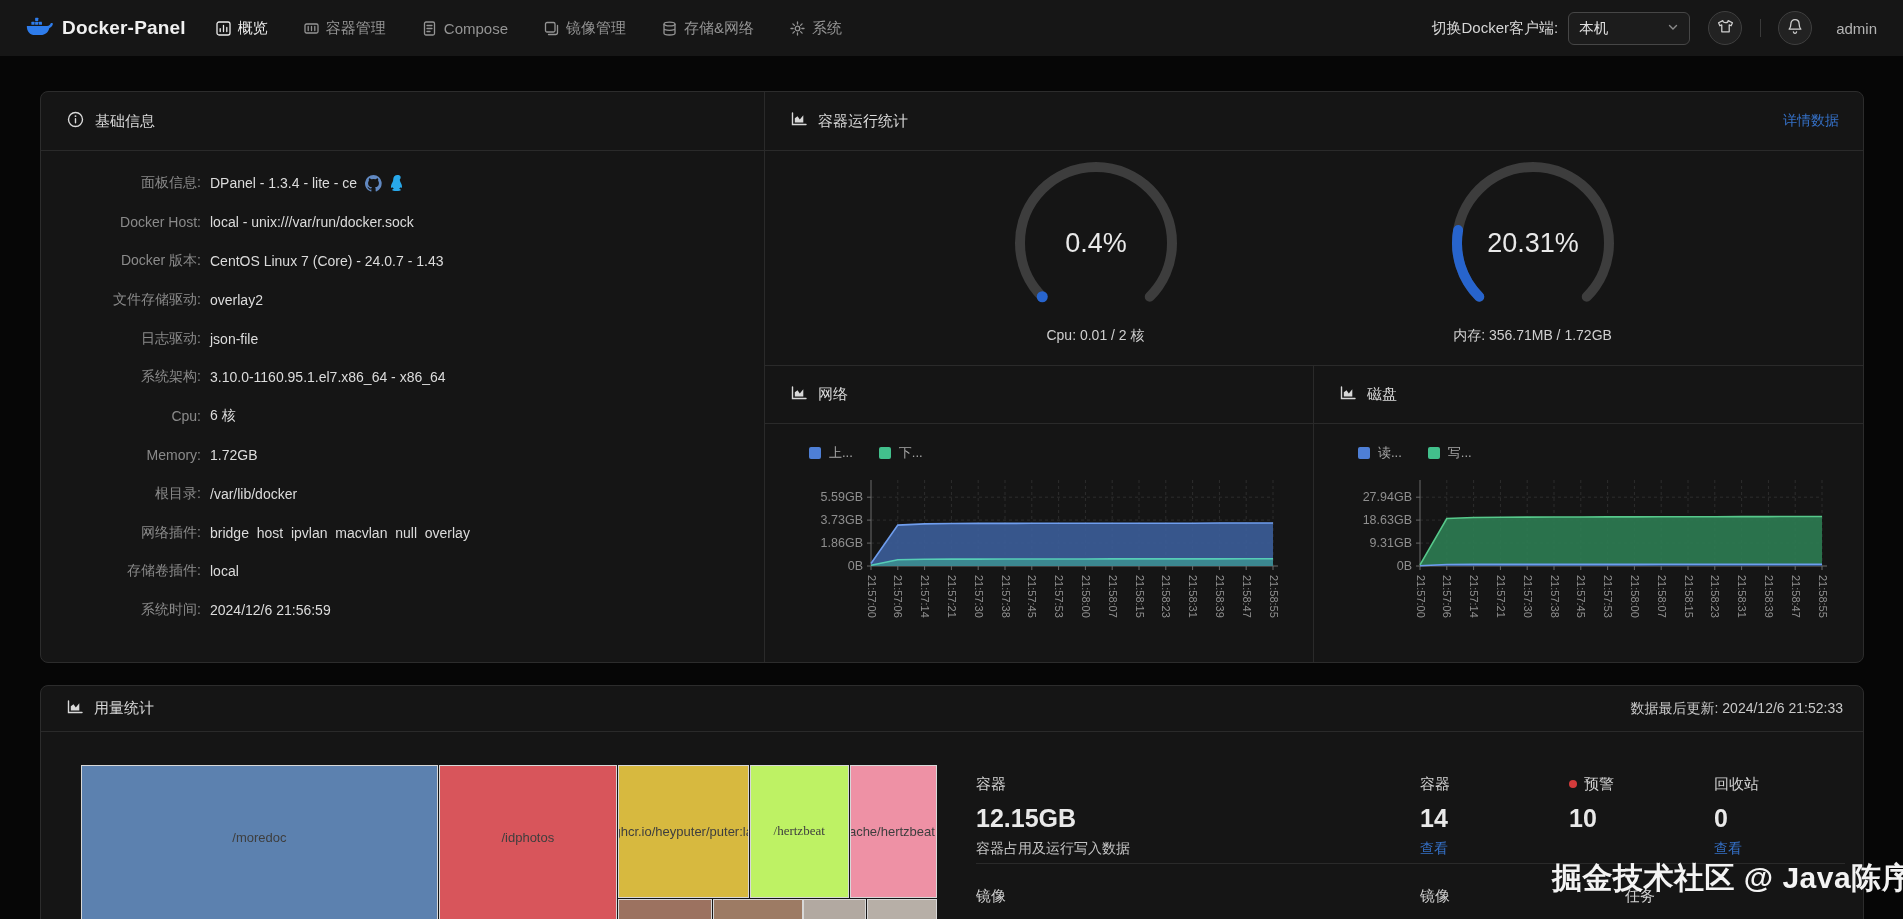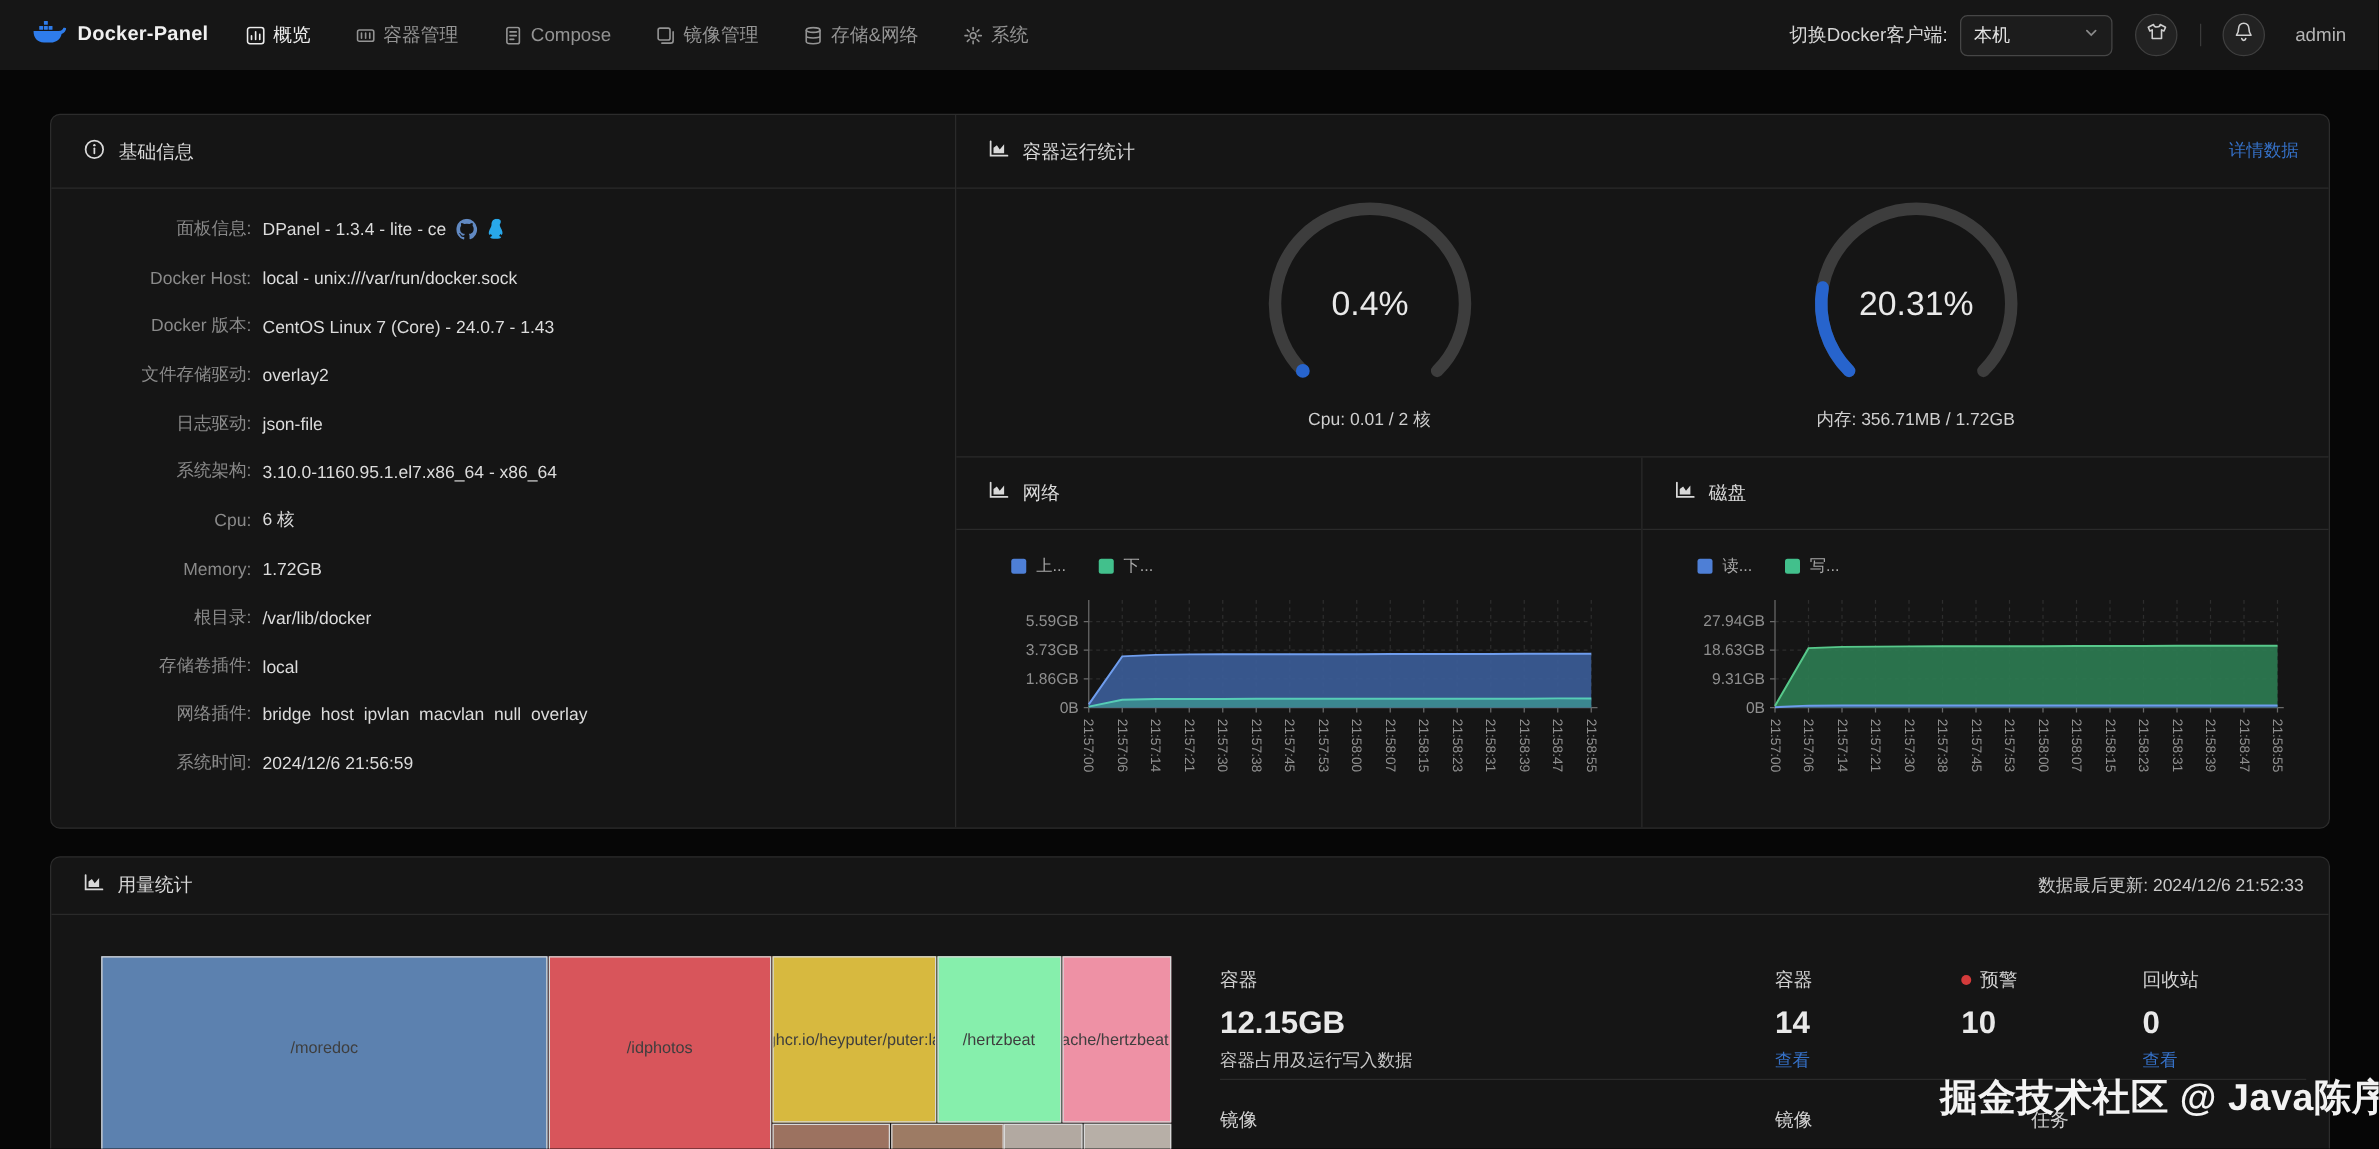--- a/index.html
+++ b/index.html
@@ -4,21 +4,21 @@
 <style>
   * { box-sizing: border-box; margin: 0; padding: 0; }
   html,body { background:#000; }
   body { font-family: "Liberation Sans", "DejaVu Sans", sans-serif; }
   .page { position:relative; width:1903px; height:919px; background:#060606; overflow:hidden; }
 
   
   .navbar { position:absolute; left:0; top:0; width:1903px; height:56px; background:#161616;
             display:flex; align-items:center; padding:0 26px; }
   .brand { display:flex; align-items:center; gap:9px; cursor:pointer; }
-  .brand-title { color:#f0f0f0; font-size:16px; font-weight:700; letter-spacing:.2px; }
+  .brand-title { color:#f0f0f0; font-size:19px; font-weight:700; letter-spacing:.2px; }
   .nav-menu { display:flex; align-items:center; margin-left:30px; gap:36px; }
   .nav-item { display:flex; align-items:center; gap:7px; font-size:15px; color:#949494; cursor:pointer; }
   .nav-item.active { color:#ececec;font-family:Liberation Mono, monospace; }
   .nav-item svg { display:block; }
   .nav-spacer { flex:1; }
   .client-switch { display:flex; align-items:center; gap:10px; }
   .client-label { color:#d6d6d6; font-size:15px; }
   .client-select { width:122px; height:33px; border:1px solid #464646; border-radius:6px; background:#1c1c1c;
                    display:flex; align-items:center; padding:0 10px; cursor:pointer; }
   .client-select-value { color:#e2e2e2; font-size:14.5px; flex:1; }
@@ -229,26 +229,26 @@
           </div>
           <div class="info-row">
             <span class="info-label">Memory:</span>
             <span class="info-value"><span>1.72GB</span></span>
           </div>
           <div class="info-row">
             <span class="info-label">根目录:</span>
             <span class="info-value"><span>/var/lib/docker</span></span>
           </div>
           <div class="info-row">
+            <span class="info-label">网络插件:</span>
+            <span class="info-value"><span>bridge  host  ipvlan  macvlan  null  overlay</span></span>
+          </div>
+          <div class="info-row">
             <span class="info-label">存储卷插件:</span>
             <span class="info-value"><span>local</span></span>
-          </div>
-          <div class="info-row">
-            <span class="info-label">网络插件:</span>
-            <span class="info-value"><span>bridge  host  ipvlan  macvlan  null  overlay</span></span>
           </div>
           <div class="info-row">
             <span class="info-label">系统时间:</span>
             <span class="info-value"><span>2024/12/6 21:56:59</span></span>
           </div>
         </div>
     </div>
 
     <div class="right-pane">
       <div class="pane-header">
@@ -488,21 +488,21 @@
         <div class="tm-block" style="left: 41.8%; top: 0%; width: 20.8%; height: 100%; background: rgb(216, 85, 91);">
           <div class="tm-label-wrap" style="top: 0px; height: 63%;">
             <span class="tm-label">/idphotos</span>
           </div>
         </div>
         <div class="tm-block" style="left: 62.7%; top: 0%; width: 15.3%; height: 57.8%; background: rgb(215, 185, 63);">
           <div class="tm-label-wrap" style="top: 0px; height: 100%;">
             <span class="tm-label">ghcr.io/heyputer/puter:la</span>
           </div>
         </div>
-        <div class="tm-block" style="left: 78.1%; top: 0%; width: 11.6%; height: 57.8%; background: #86efac;">
+        <div class="tm-block" style="left: 78.1%; top: 0%; width: 11.6%; height: 57.8%; background: #bef264; font-family: Liberation Serif, serif;">
           <div class="tm-label-wrap" style="top: 0px; height: 100%;">
             <span class="tm-label">/hertzbeat</span>
           </div>
         </div>
         <div class="tm-block" style="left: 89.8%; top: 0%; width: 10.2%; height: 57.8%; background: rgb(238, 145, 165);">
           <div class="tm-label-wrap" style="top: 0px; height: 100%;">
             <span class="tm-label">apache/hertzbeat:lat</span>
           </div>
         </div>
         <div class="tm-block" style="left: 62.7%; top: 58.2%; width: 11%; height: 41.8%; background: rgb(156, 114, 96);"></div>

